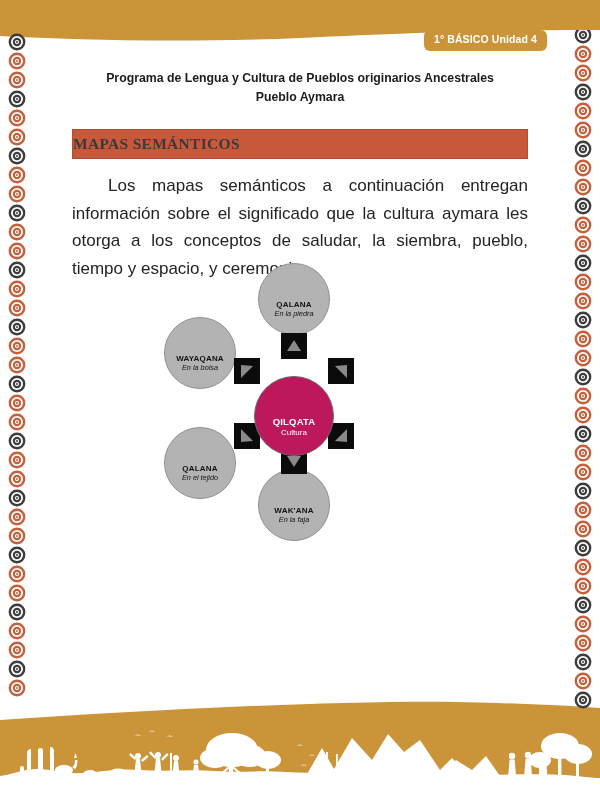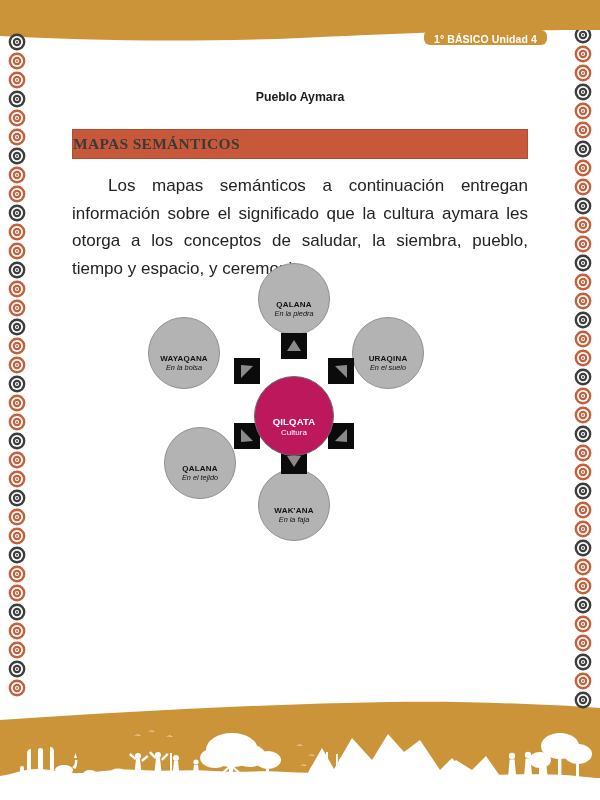--- a/index.html
+++ b/index.html
@@ -17,21 +17,21 @@
 
   
   .top-band {
     position:absolute; top:0; left:0;
     width:600px; height:62px;
     overflow:hidden;
   }
   .unit-tab {
     position:absolute;
     top:30px; left:424px;
-    padding:3px 10px 0 10px;
+    padding:3px 10px 6px 10px;
     background:#cb9438;
     border-radius:6px;
     color:#ffffff;
     font-size:10.5px;
     font-weight:bold;
     letter-spacing:.1px;
     white-space:nowrap;
     z-index:4;
   }
 
@@ -262,21 +262,21 @@
         <use href="#ros-t2" x="25" y="613"></use>
         <use href="#ros-d2" x="25" y="632"></use>
         <use href="#ros-t2" x="25" y="651"></use>
         <use href="#ros-d2" x="25" y="670"></use>
       </g>
     </svg>
   </div>
 
   <div class="content">
     <div class="doc-title">
-      <br>
+      <span>Programa de Lengua y Cultura de Pueblos originarios Ancestrales</span><br>
       <span>Pueblo Aymara</span>
     </div>
 
     <div class="section-bar">
       <span class="label">MAPAS SEMÁNTICOS</span>
     </div>
 
     <p class="intro"><span class="indent"></span><span>Los mapas semánticos a continuación entregan información sobre el significado que la cultura aymara les otorga a los conceptos de saludar, la siembra, pueblo, tiempo y espacio, y ceremonia.</span></p>
   </div>
 
@@ -311,37 +311,33 @@
       <svg width="20" height="20" viewBox="0 0 20 20">
           <polygon points="4,4 16,5 4,17" fill="#8a8a8a"></polygon>
         </svg>
     </div>
 
     <div class="node satellite" style="left:118px; top:13px;">
       <span class="t">QALANA</span>
       <span class="s">En la piedra</span>
     </div>
 
-    <div class="node satellite" style="left:212px; top:67px;">
-      <span class="t">URAQINA</span>
-      <span class="s">En el suelo</span>
-    </div>
 
 
     <div class="node satellite" style="left:118px; top:219px;">
       <span class="t">WAK'ANA</span>
       <span class="s">En la faja</span>
     </div>
 
     <div class="node satellite" style="left:24px; top:177px;">
       <span class="t">QALANA</span>
       <span class="s">En el tejido</span>
     </div>
 
-    <div class="node satellite" style="left:8px; top:67px;">
+    <div class="node satellite" style="left:24px; top:67px;">
       <span class="t">WAYAQANA</span>
       <span class="s">En la bolsa</span>
     </div>
 
     <div class="node center-node" style="left:114px; top:126px;">
       <span class="t">QILQATA</span>
       <span class="s">Cultura</span>
     </div>
   </div>
 

